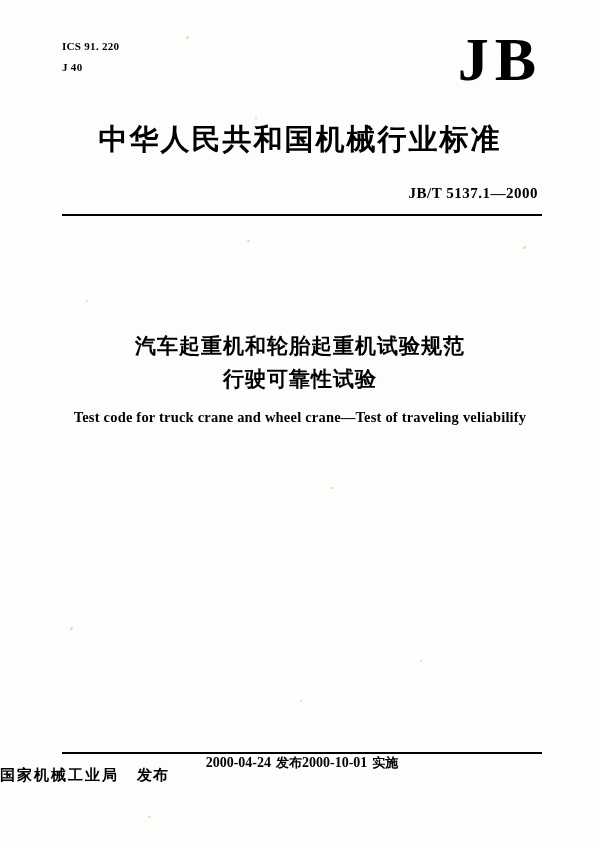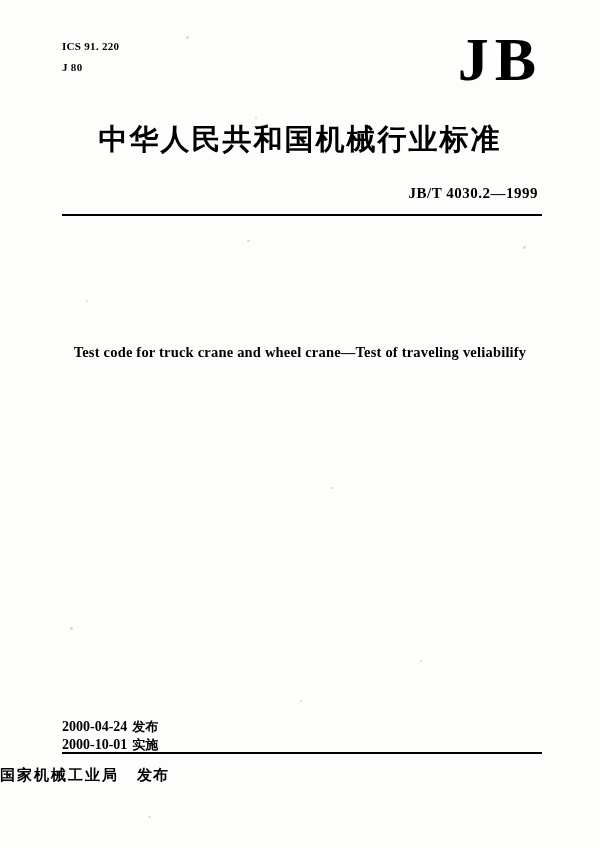--- a/index.html
+++ b/index.html
@@ -106,27 +106,26 @@
     font-family: "Liberation Serif", serif;
     font-size: 14.5px;
     font-weight: bold;
     letter-spacing: .2px;
   }
 
   .issue-row {
     position: absolute;
     left: 62px;
     right: 58px;
-    top: 718px;
+    top: 754px;
     display: flex;
     justify-content: center;
     font-family: "DejaVu Sans", sans-serif;
     font-size: 13.5px;
     font-weight: bold;
-    flex-direction: column;
   }
   .issue-row .date-num {
     font-family: "Liberation Serif", serif;
     font-size: 14px;
     font-weight: bold;
   }
   .issue-item { white-space: nowrap; }
   .issue-item .label {
     font-family: "DejaVu Sans", sans-serif;
     font-size: 13px;
@@ -159,32 +158,34 @@
   <div class="fleck" style="left:523px;top:246px;width:3px;height:3px;"></div>
   <div class="fleck" style="left:86px;top:300px;width:2px;height:2px;"></div>
   <div class="fleck" style="left:330px;top:487px;width:3px;height:2px;"></div>
   <div class="fleck" style="left:70px;top:627px;width:3px;height:3px;"></div>
   <div class="fleck" style="left:420px;top:660px;width:2px;height:2px;"></div>
   <div class="fleck" style="left:300px;top:700px;width:2px;height:2px;"></div>
   <div class="fleck" style="left:148px;top:816px;width:3px;height:2px;"></div>
 
   <div class="ics-block">
     <div>ICS 91. 220</div>
-    <div>J 80</div>
+    <div>J 40</div>
   </div>
 
   <div class="jb-logo">JB</div>
 
   <div class="cn-title">中华人民共和国机械行业标准</div>
 
-  <div class="std-no">JB/T 4030.2—1999</div>
+  <div class="std-no">JB/T 5137.1—2000</div>
 
   <div class="rule rule-top"></div>
 
   <div class="title-zone">
+    <div class="title-cn-1">汽车起重机和轮胎起重机试验规范</div>
+    <div class="title-cn-2">行驶可靠性试验</div>
     <div class="title-en">Test code for truck crane and wheel crane—Test of traveling veliabilify</div>
   </div>
 
   <div class="issue-row">
     <div class="issue-item">
       <span class="date-num">2000-04-24</span><span class="label">发布</span>
     </div>
     <div class="issue-item">
       <span class="date-num">2000-10-01</span><span class="label">实施</span>
     </div>

